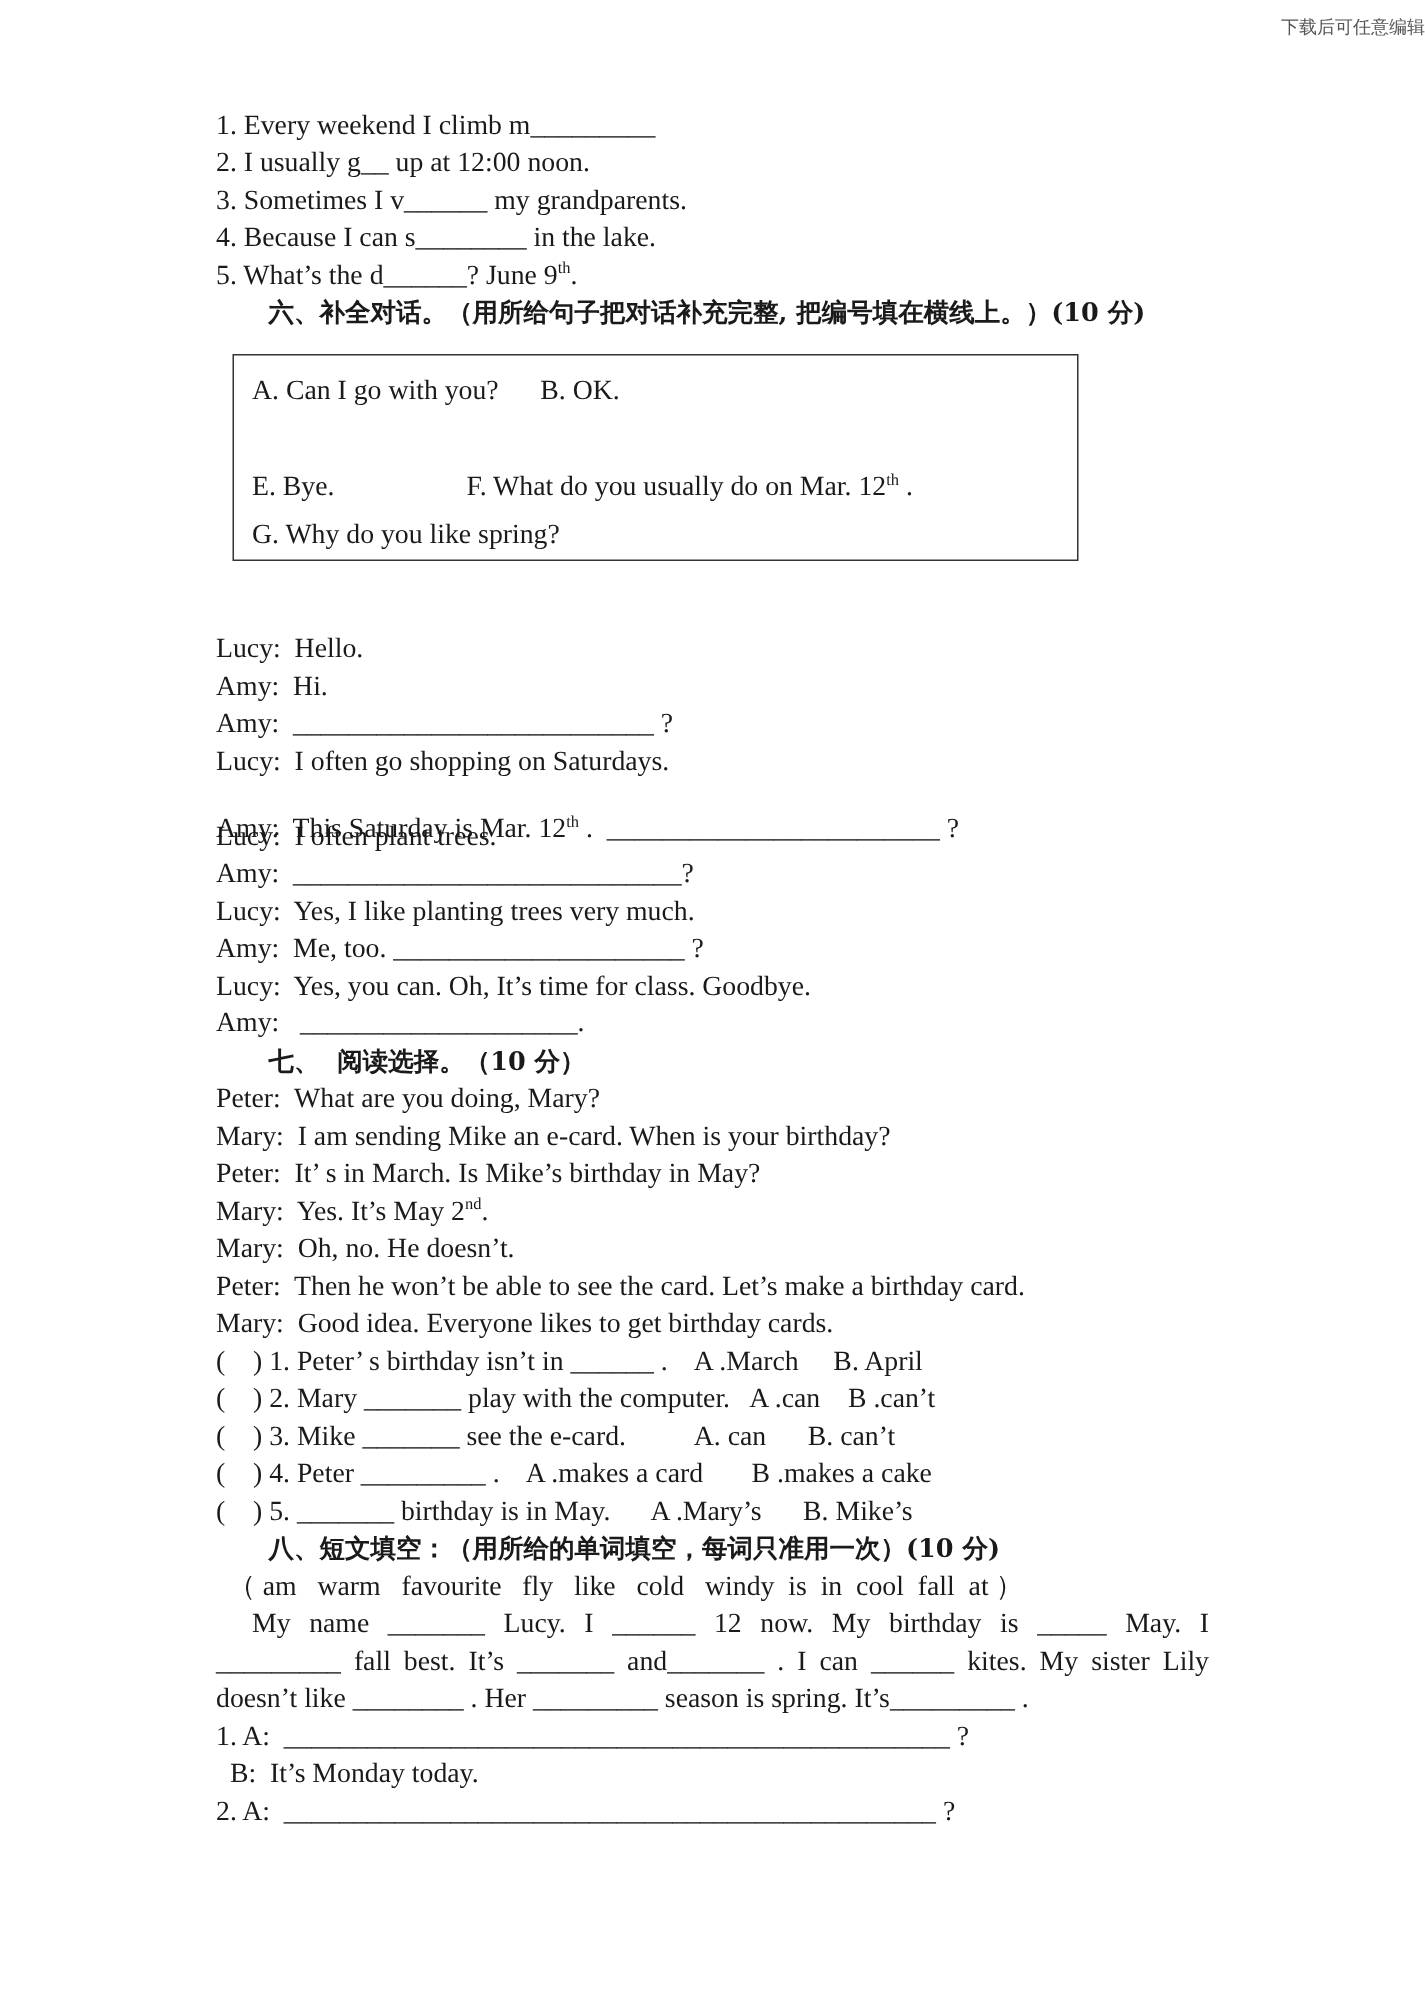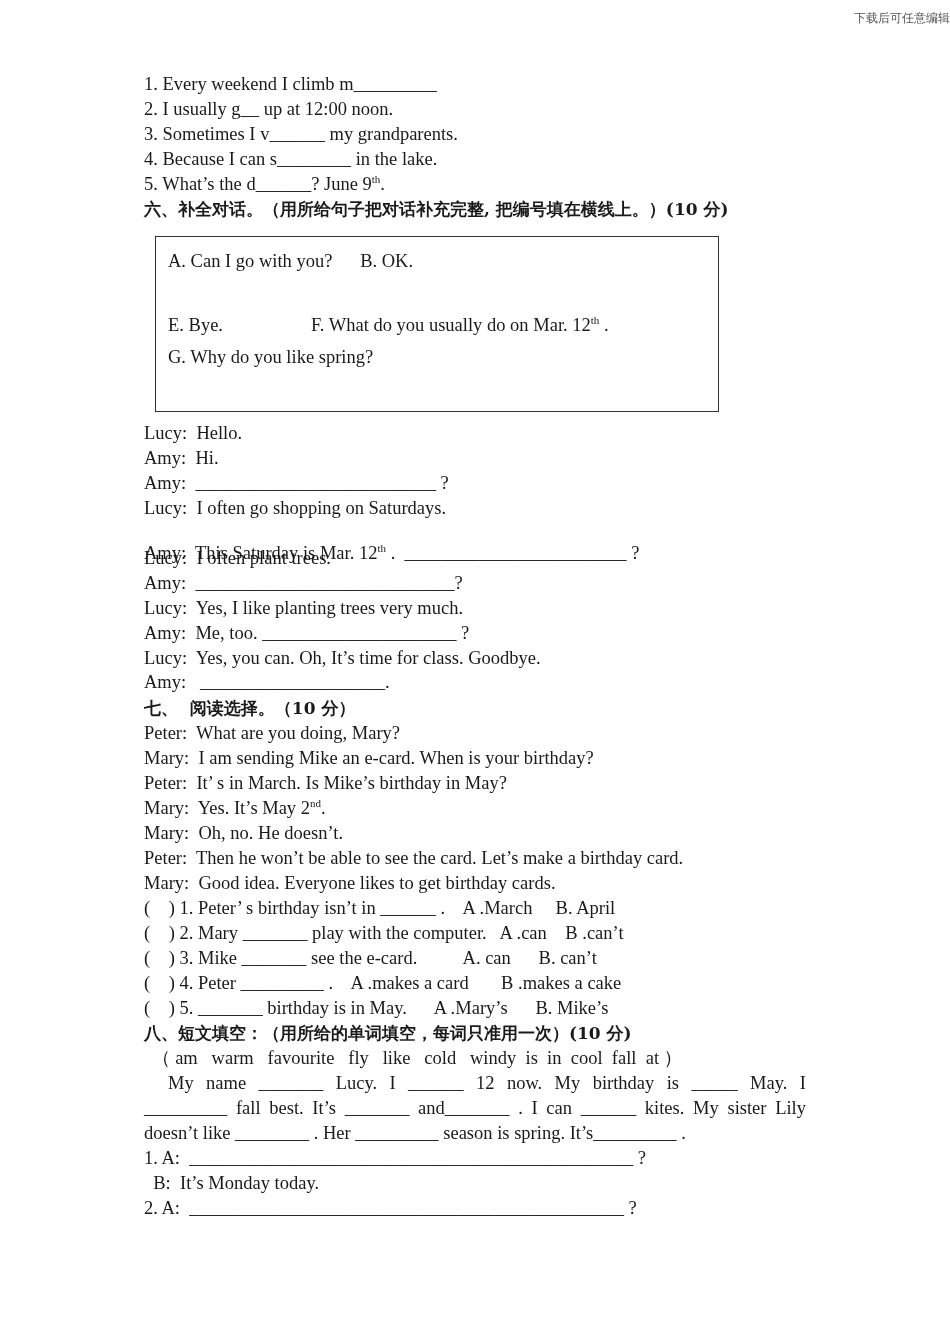--- a/index.html
+++ b/index.html
@@ -30,32 +30,33 @@
       left: 144px;
       font-size: 18.5px;
       line-height: 25px;
       height: 25px;
       white-space: pre;
     }
     .heading {
       font-weight: bold;
       font-family: "DejaVu Serif", "Liberation Serif", serif;
       font-size: 17px;
+      margin-left: 35px;
     }
     sup {
       font-size: 11px;
       vertical-align: 7px;
       line-height: 0;
     }
     .box {
       position: absolute;
       left: 155px;
       top: 236px;
       width: 564px;
-      height: 176px;
+      height: 138px;
       border: 1.5px solid #333333;
       box-sizing: border-box;
       padding-left: 20px;
     }
     .box .bline {
       position: absolute;
       left: 12px;
       font-size: 18.5px;
       line-height: 25px;
       white-space: pre;

